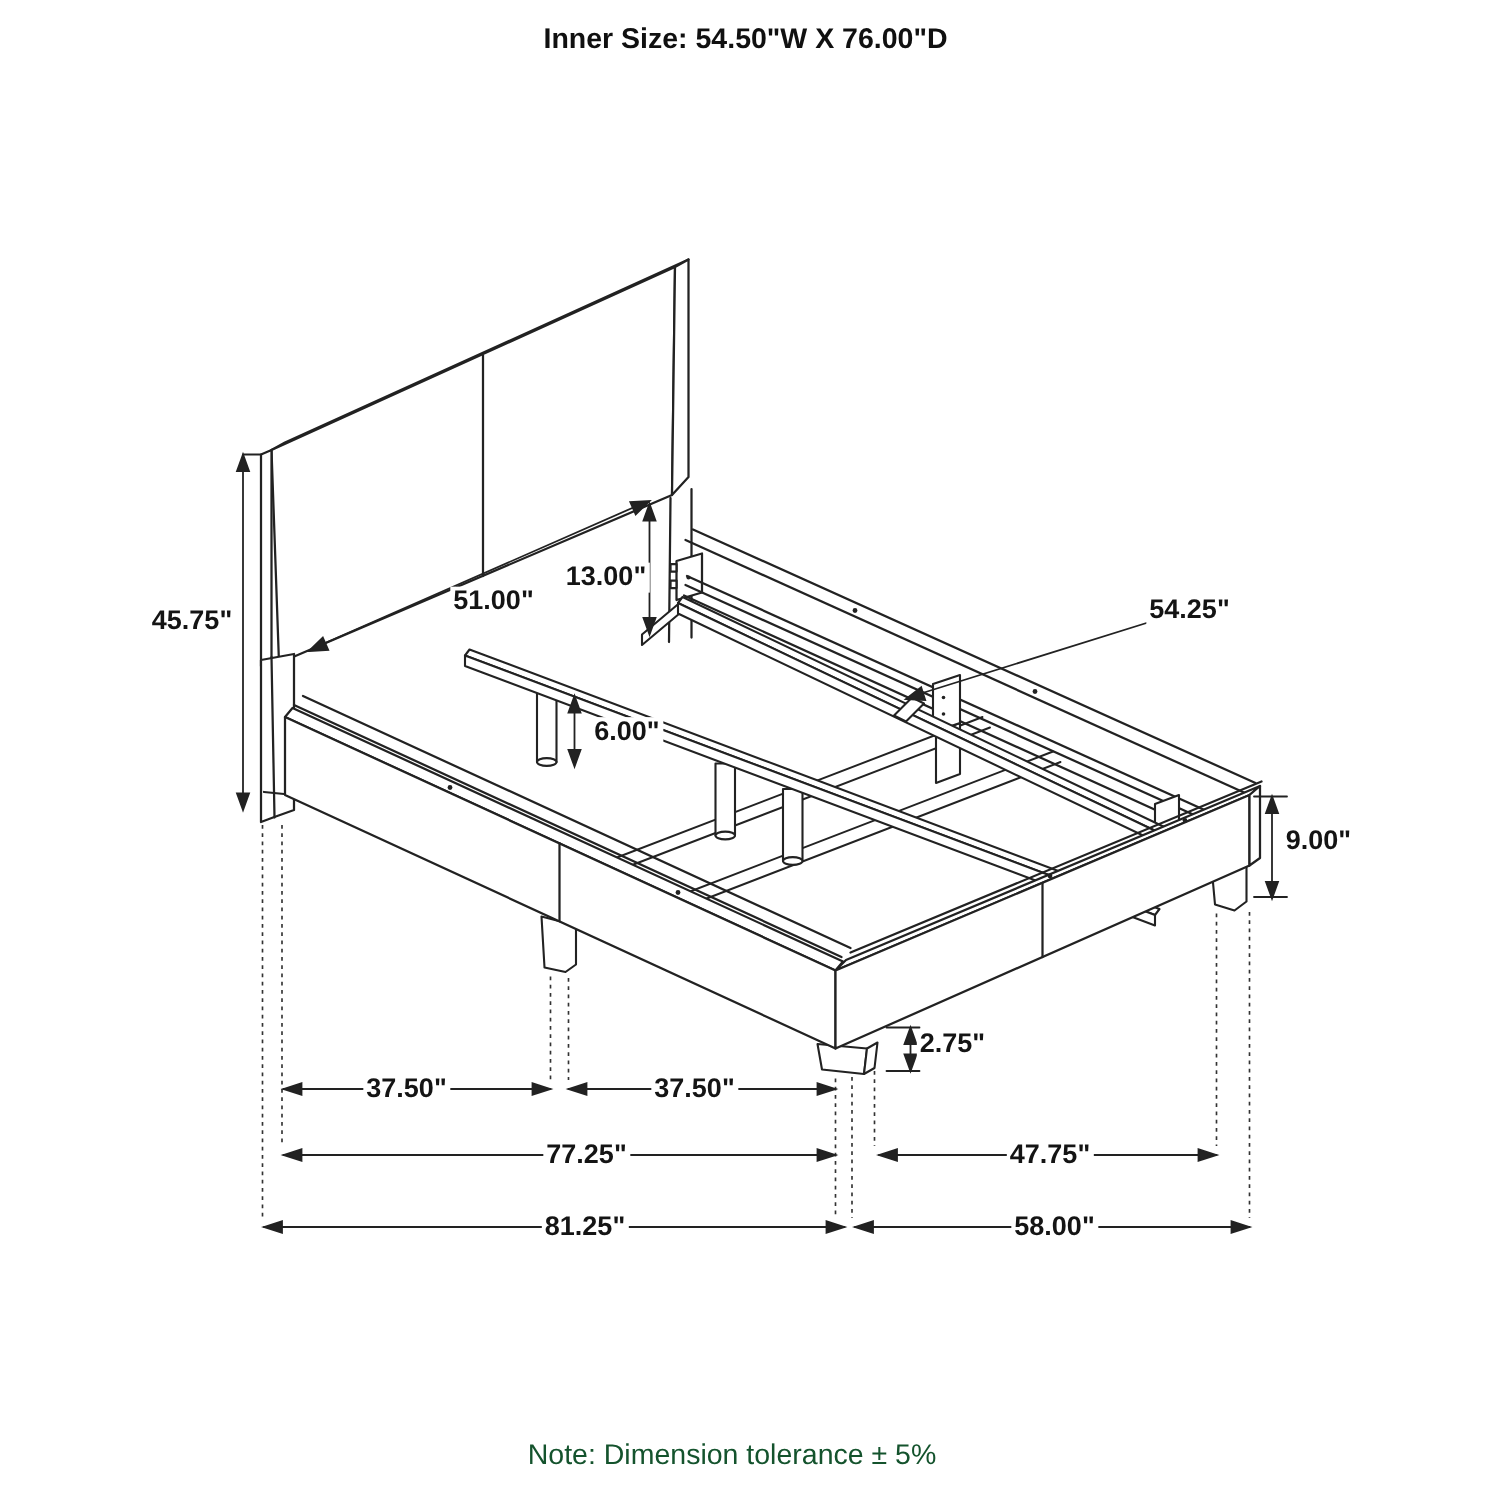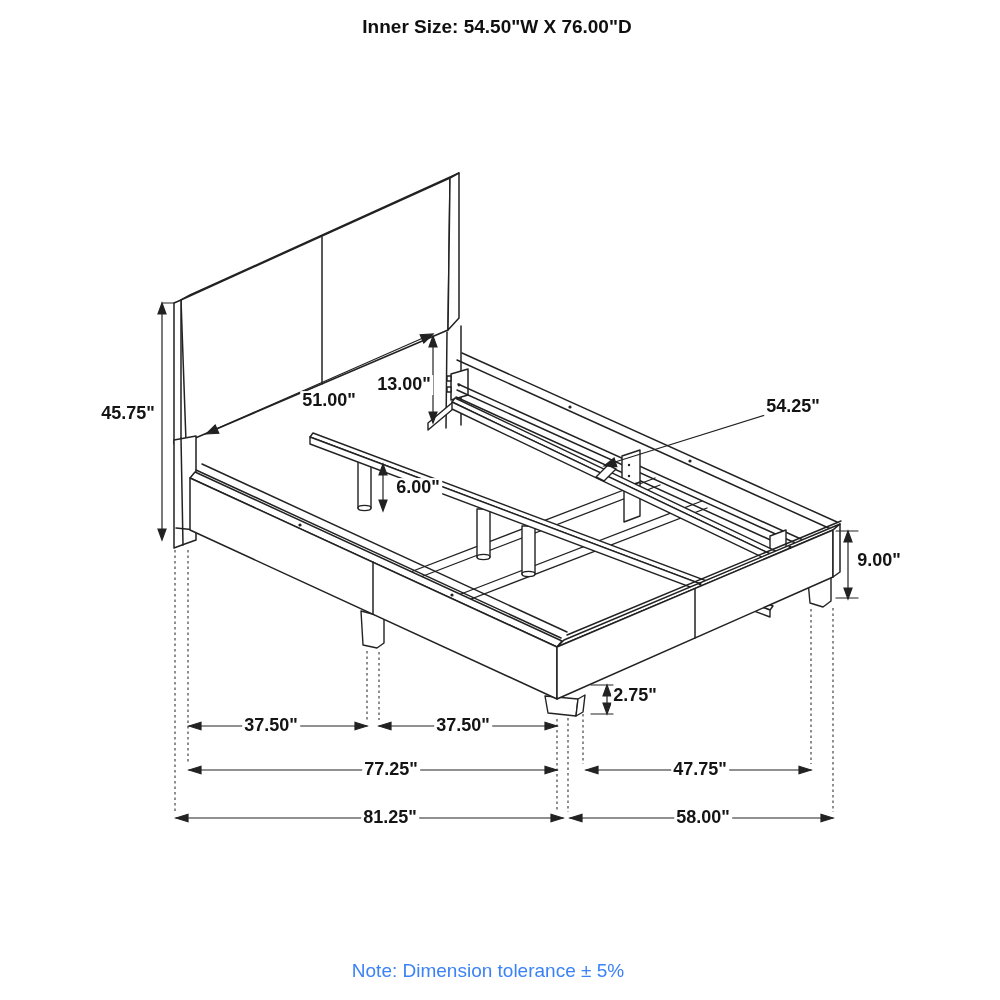--- a/index.html
+++ b/index.html
@@ -5,21 +5,21 @@
   html,body{margin:0;padding:0;background:#fff;width:1000px;height:1000px;overflow:hidden;}
   #stage{position:relative;width:1000px;height:1000px;background:#fff;
          font-family:"Liberation Sans",sans-serif;}
   svg{position:absolute;left:0;top:0;}
   .lbl{position:absolute;transform:translate(-50%,-50%);background:#fff;
        padding:0 2px;font:700 18px "Liberation Sans",sans-serif;color:#141414;
        white-space:nowrap;line-height:1.1;}
   .title-lbl{position:absolute;transform:translate(-50%,-50%);
        font:700 19px "Liberation Sans",sans-serif;color:#101010;white-space:nowrap;}
   .note-lbl{position:absolute;transform:translate(-50%,-50%);
-       font:400 19px "Liberation Sans",sans-serif;color:#3b82f6;white-space:nowrap;text-align:right;}
+       font:400 19px "Liberation Sans",sans-serif;color:#14532d;white-space:nowrap;text-align:right;}
 </style>
 </head>
 <body>
 
 <div id="stage">
 
 <svg width="1000" height="1000" viewBox="0 0 1000 1000">
 
   <g stroke="#222" stroke-width="1.5" fill="none" stroke-linejoin="round" stroke-linecap="round">
     <polygon points="181,300 450,178 459,173 190,295" fill="#fff"></polygon>

